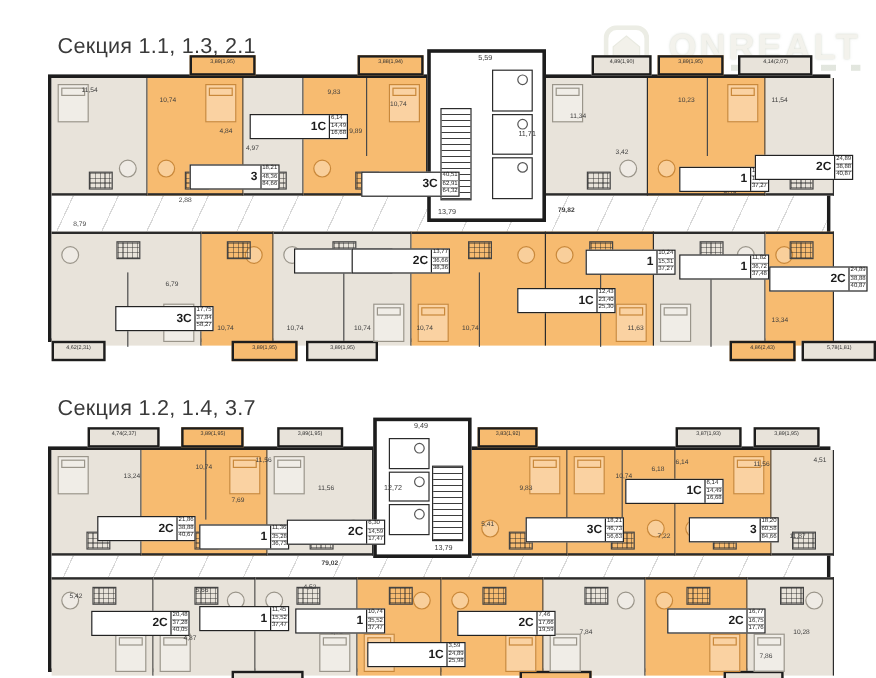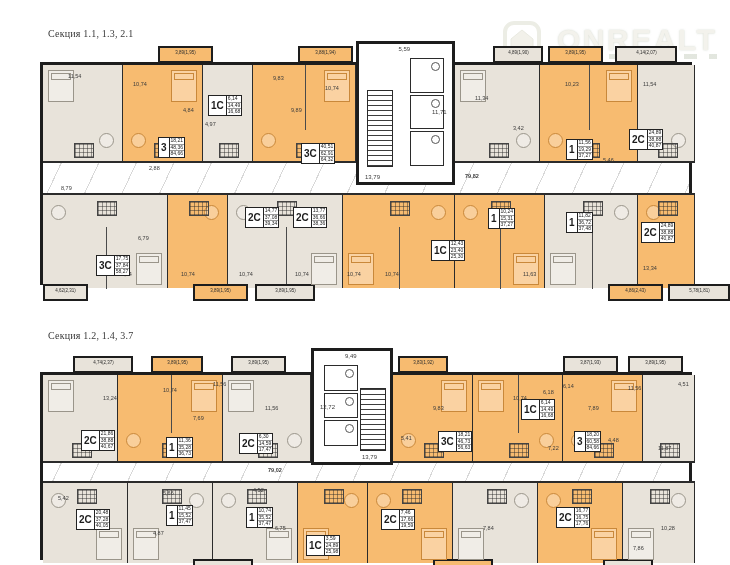--- a/index.html
+++ b/index.html
@@ -1,18 +1,18 @@
 <!DOCTYPE html>
 <html><head>
 <meta charset="utf-8">
 <style>
   html,body{margin:0;padding:0;}
   body{width:730px;height:565px;position:relative;background:#ffffff;overflow:hidden;
        font-family:"Liberation Sans",sans-serif;}
-  .plan-title{position:absolute;font-size:10px;font-weight:500;color:#3a3a3a;letter-spacing:.2px;font-family:Liberation Serif, serif;}
+  .plan-title{position:absolute;font-size:18px;font-weight:500;color:#3a3a3a;letter-spacing:.2px;}
   
   .wm{position:absolute;left:503px;top:14px;width:218px;height:52px;display:flex;align-items:center;gap:16px;text-align:center;}
   .wm-text{font-size:30px;font-weight:bold;letter-spacing:2.5px;color:#f3f2ec;
            text-shadow:0 0 2px rgba(168,178,158,.55);}
   .wm-sub{position:absolute;left:56px;top:40px;width:158px;height:5px;
           background:repeating-linear-gradient(90deg,rgba(180,190,170,.38) 0 13px,transparent 13px 25px);}
   
   .frame{position:absolute;background:#fff;border:3px solid #1d1d1d;box-sizing:border-box;}
   .unit{position:absolute;box-sizing:border-box;border-right:1.5px solid #2b2b2b;}
   .unit.top{border-bottom:2px solid #2b2b2b;}
@@ -20,21 +20,21 @@
   .orange{background:#f7bb70;}
   .beige{background:#e8e3da;}
   .corridor{position:absolute;left:0;width:100%;background:#fff;
     background-image:repeating-linear-gradient(115deg,transparent 0 16px,#d8d8d8 16px 17px,transparent 17px 34px);}
   .core{position:absolute;background:#ffffff;border:3px solid #1d1d1d;box-sizing:border-box;z-index:7;}
   .stairs{position:absolute;border:1.5px solid #2b2b2b;background:
       repeating-linear-gradient(0deg,#3d3d3d 0 1px,transparent 1px 5px);}
   .elev{position:absolute;border:1.5px solid #2b2b2b;background:#fff;}
   .elev:after{content:"";position:absolute;right:3px;top:3px;width:7px;height:7px;border:1px solid #555;border-radius:50%;}
   .lbl{position:absolute;display:inline-flex;background:#fff;border:1.5px solid #222;z-index:9;align-items:stretch;}
-  .lbl .big{font-size:10px;font-weight:bold;color:#1c1c1c;padding:1px 2px;display:flex;align-items:center;}
+  .lbl .big{font-size:10px;font-weight:bold;color:#1c1c1c;padding:1px 2px;display:flex;align-items:center;margin-left:48px;}
   .lbl .areas{display:flex;flex-direction:column;border-left:1px solid #222;}
   .lbl .areas i{font-style:normal;font-size:5px;line-height:5.6px;padding:0 1px;color:#1c1c1c;border-bottom:1px solid #999;}
   .lbl .areas i:last-child{border-bottom:none;}
   .dim{position:absolute;font-size:6px;color:#3c3c3c;z-index:5;white-space:nowrap;transform:scale(.92);transform-origin:left top;}
   .balc{position:absolute;border:2px solid #1d1d1d;box-sizing:border-box;z-index:1;
         display:flex;align-items:flex-start;justify-content:center;}
   .balc span{font-size:5px;color:#2e2e2e;transform:scale(.9);white-space:nowrap;margin-top:1px;}
   .coredim{position:absolute;font-size:6px;color:#3c3c3c;white-space:nowrap;}
   .furn{position:absolute;box-sizing:border-box;z-index:2;}
   .bed{border:1.2px solid;background:rgba(255,255,255,.35);}

